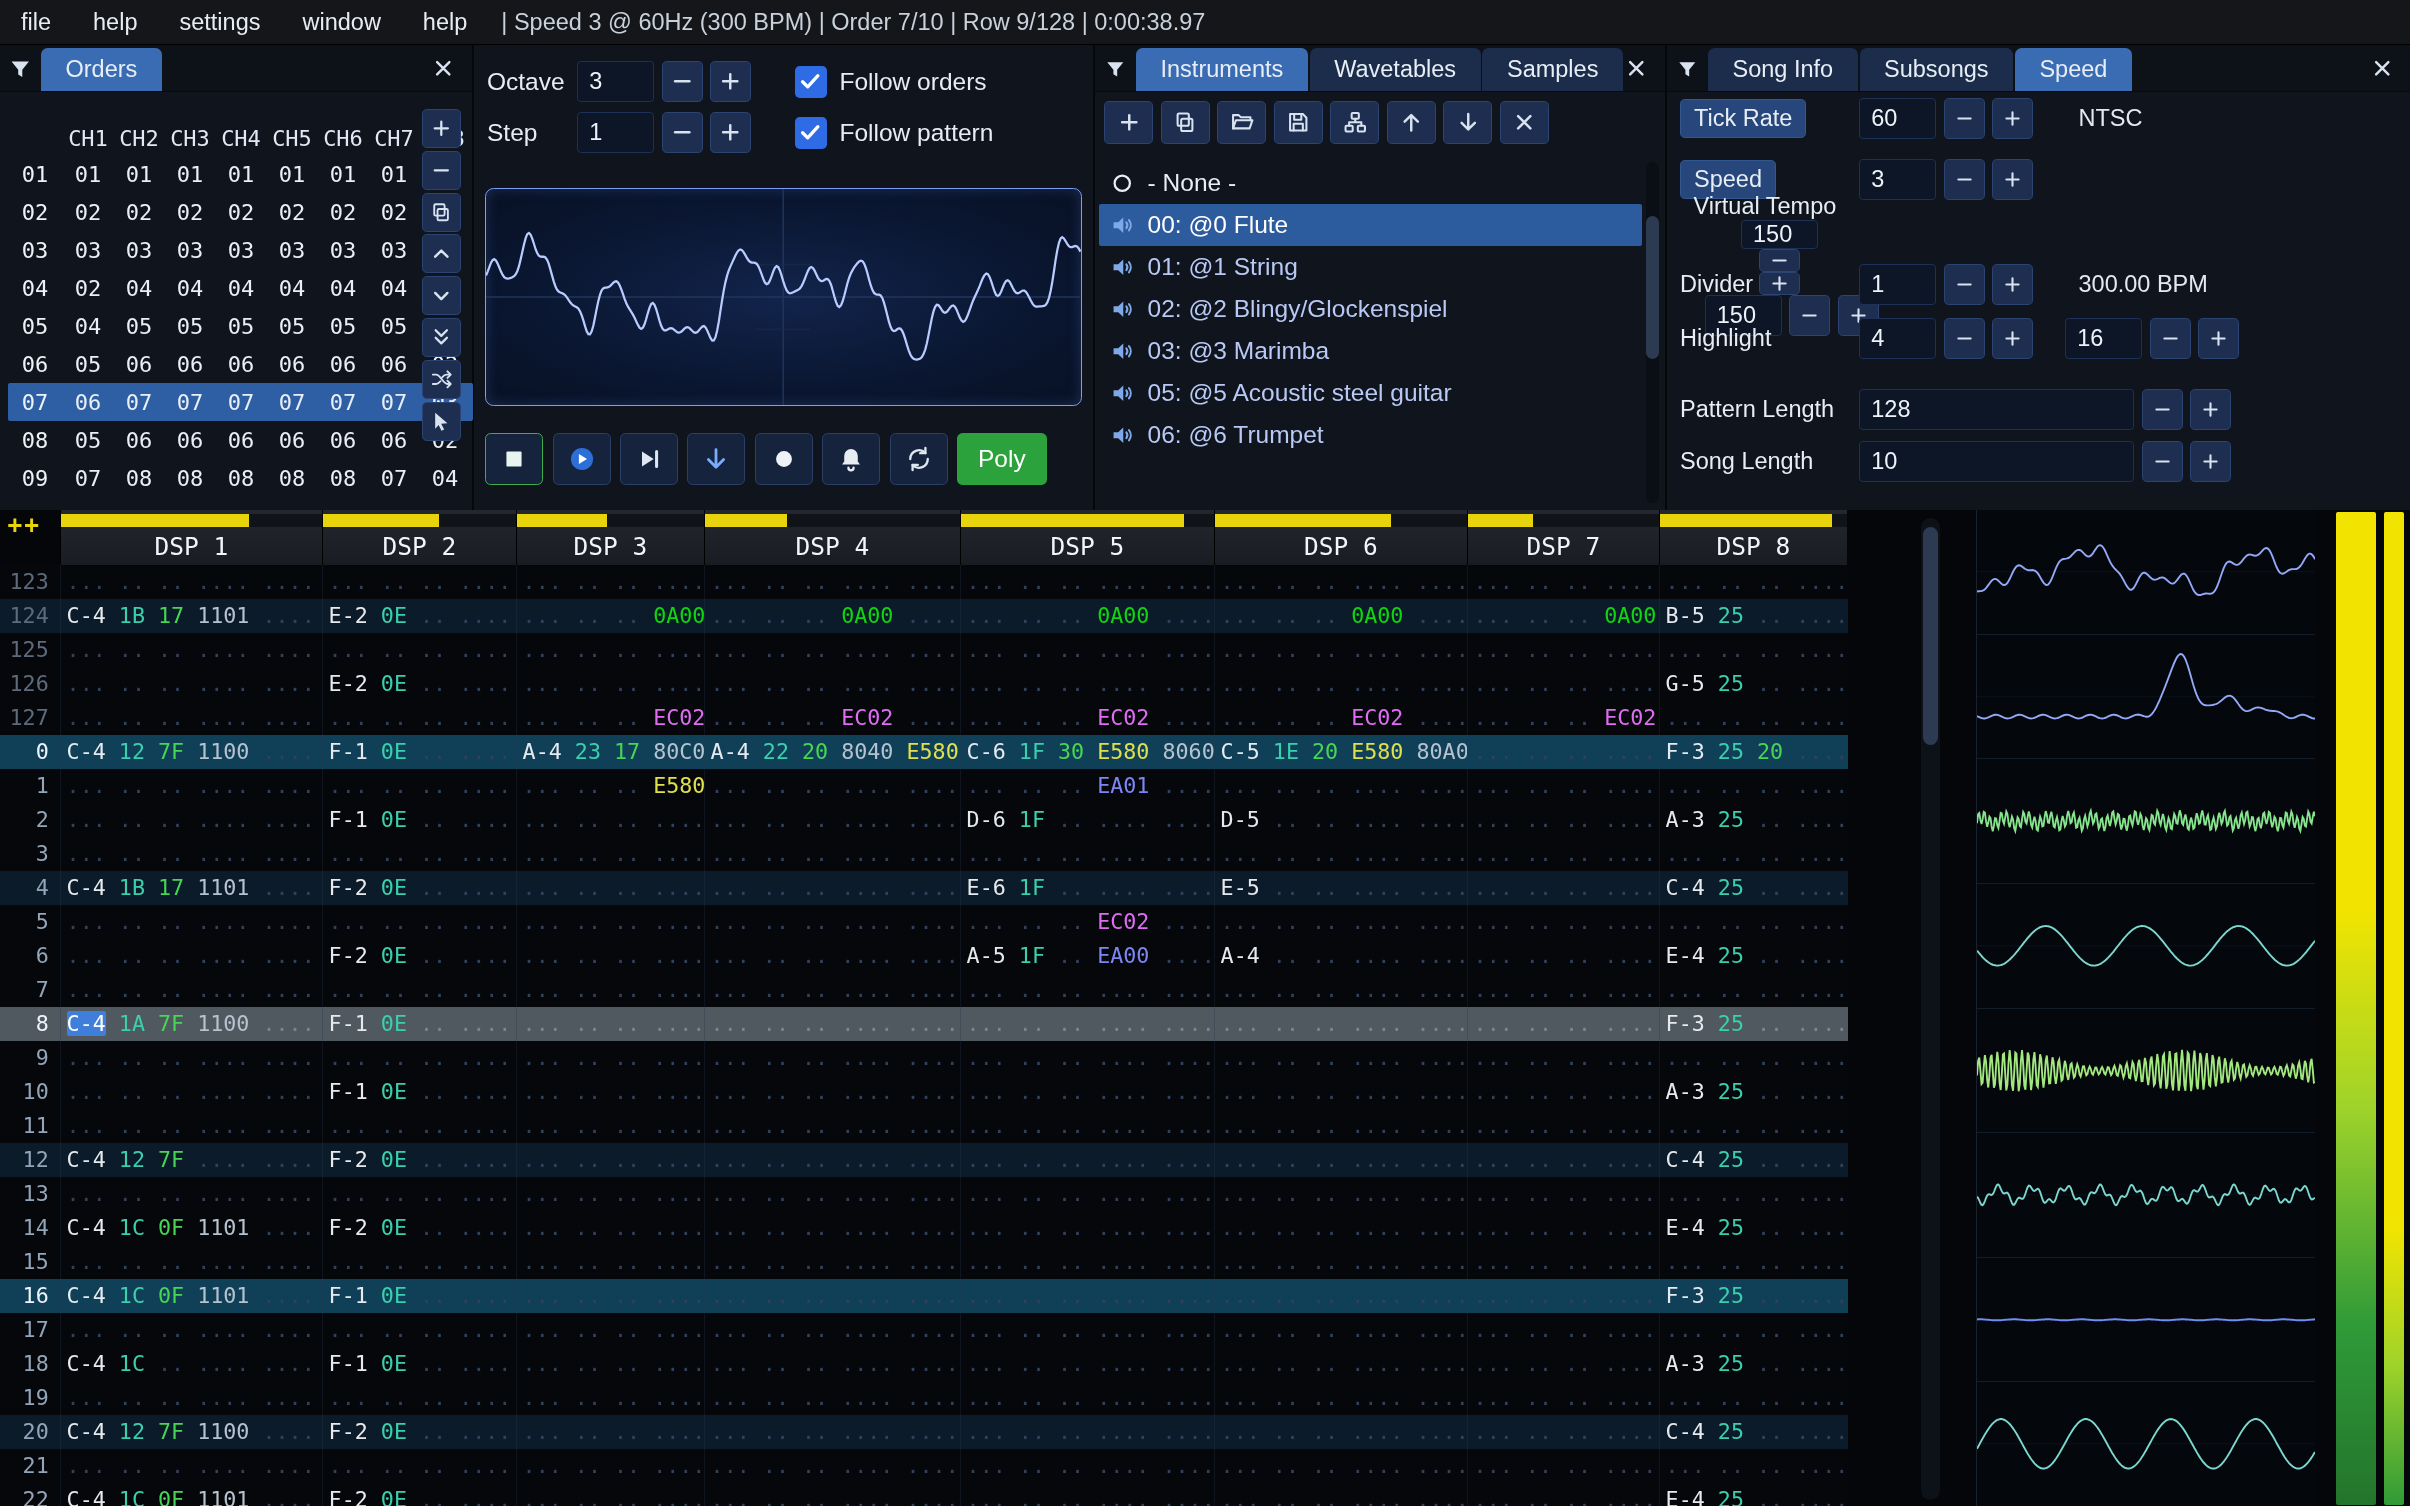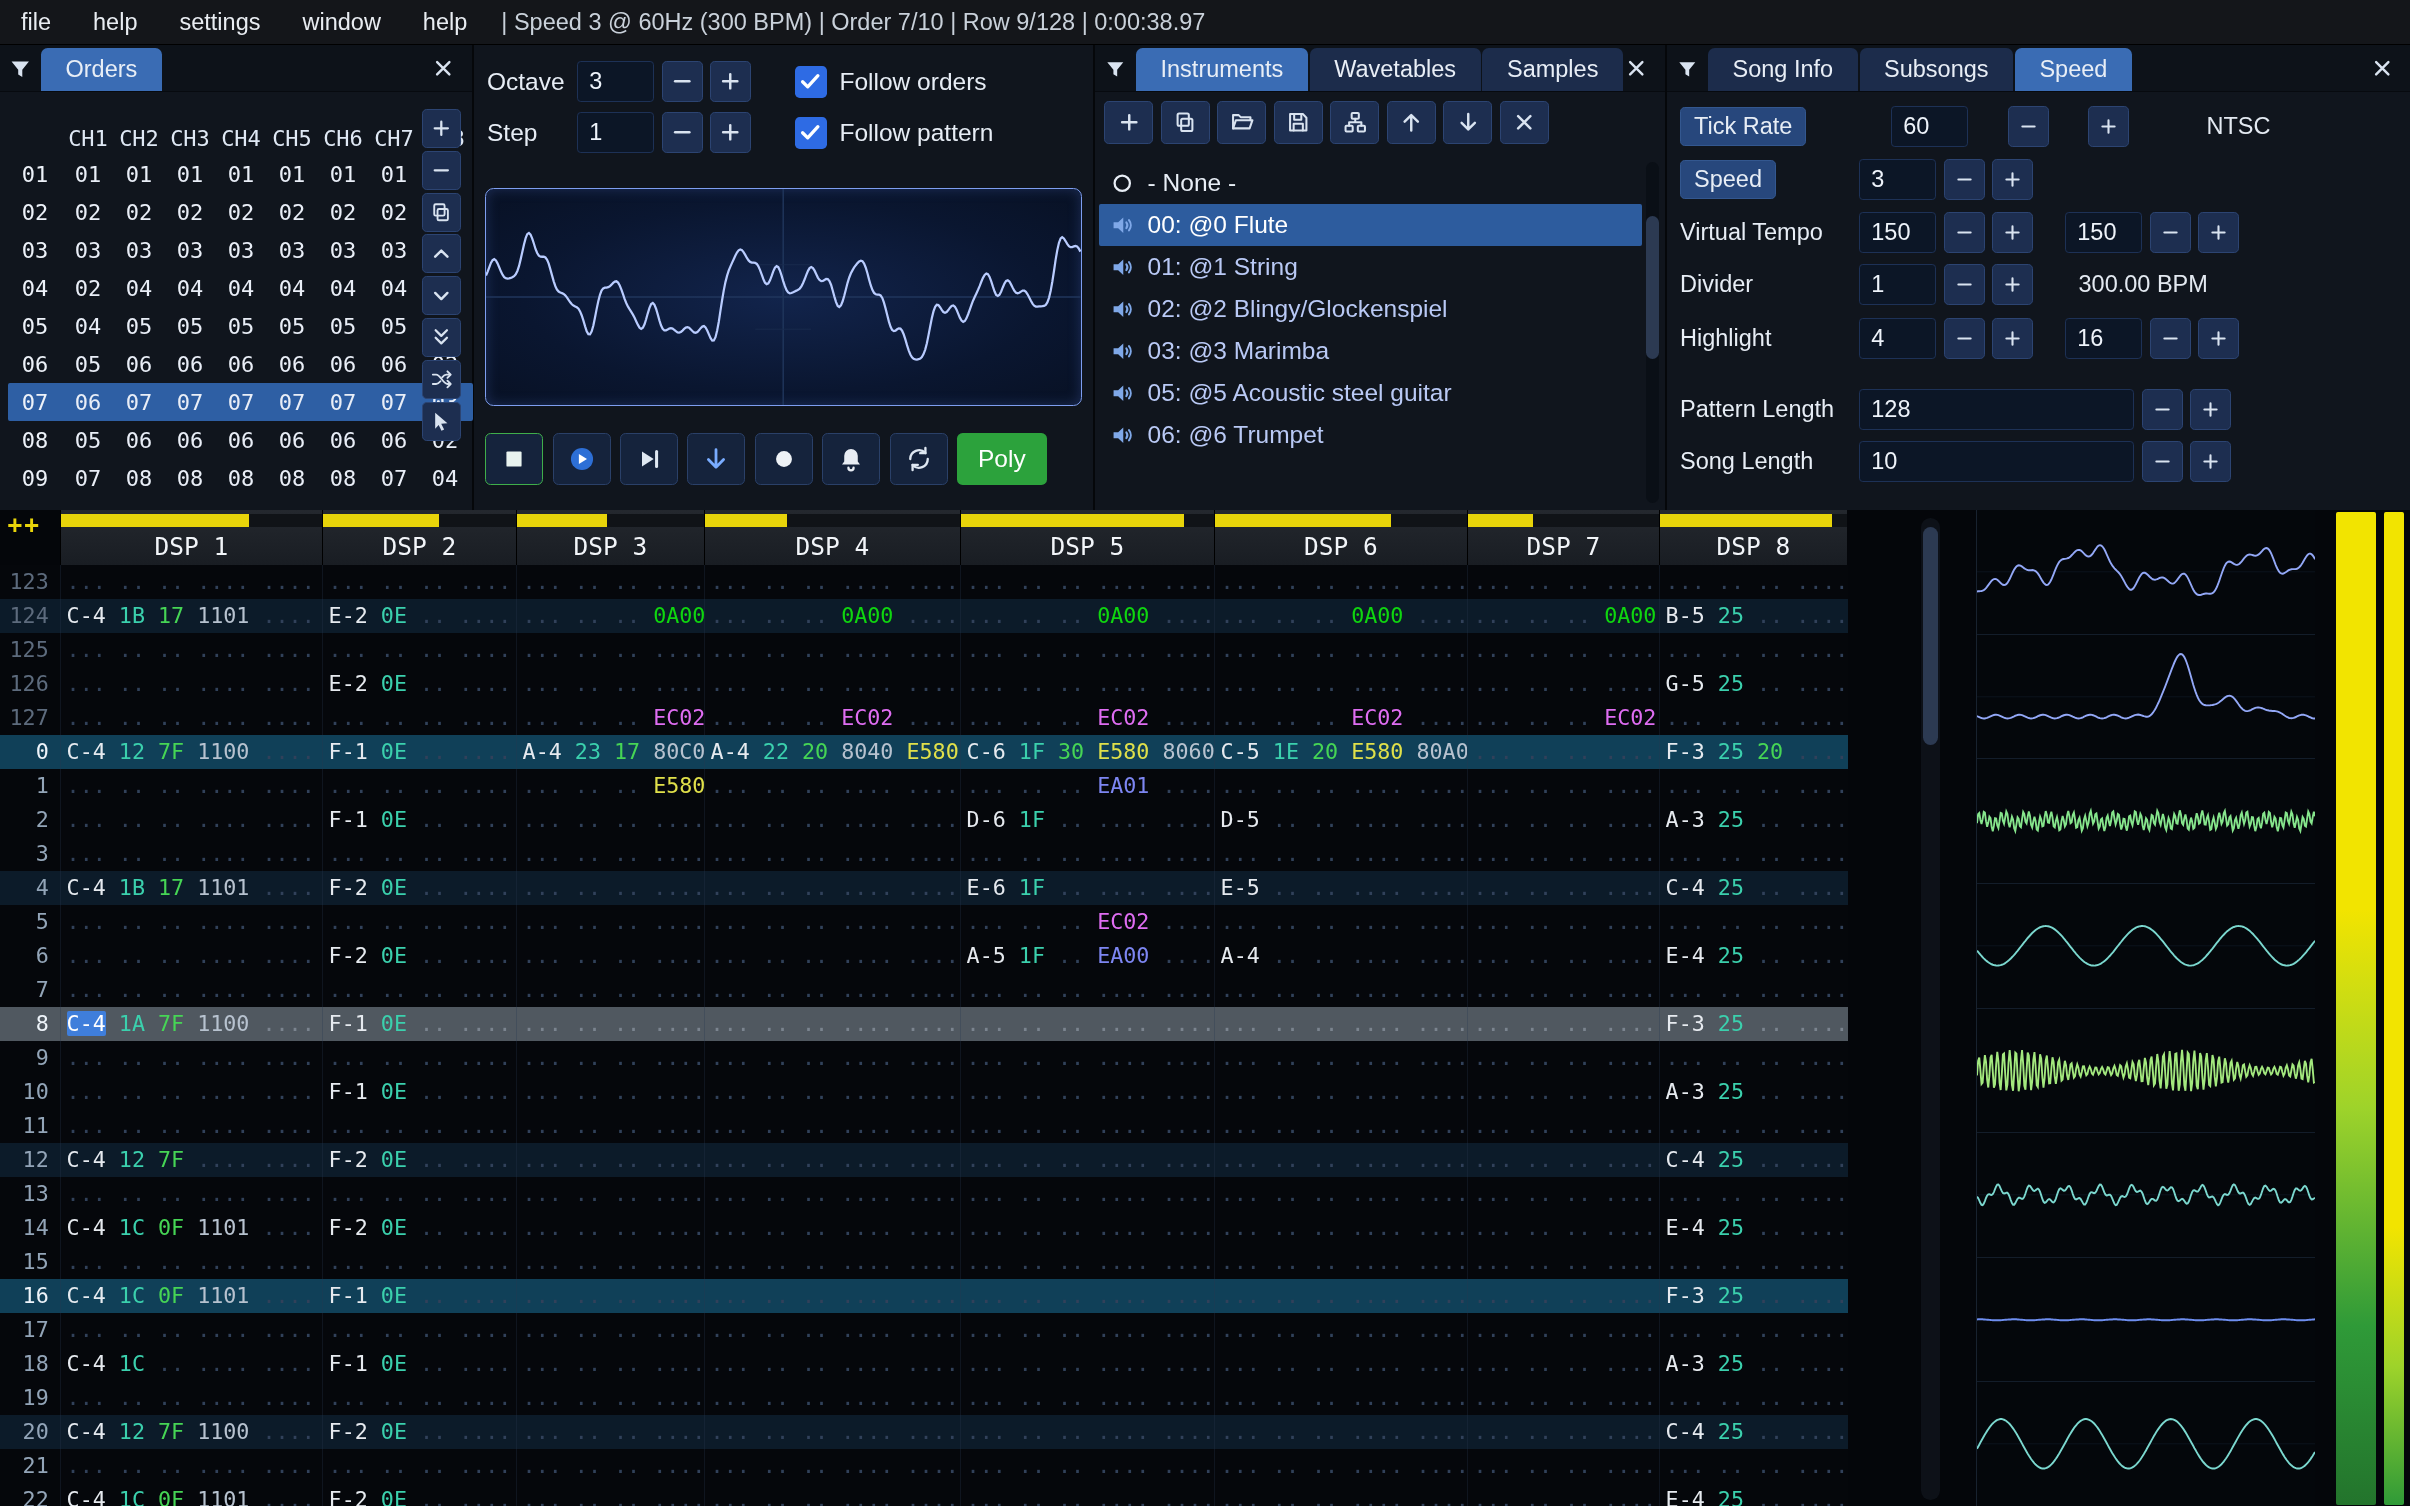--- a/index.html
+++ b/index.html
@@ -587,21 +587,21 @@
         <div class="tab">Song Info</div>
         <div class="tab">Subsongs</div>
         <div class="tab active">Speed</div>
         <div class="tab-close">
           <svg class="ic" width="24.5" height="24.5" viewBox="0 0 24 24" fill="none" stroke="currentColor" stroke-width="2" stroke-linecap="round" stroke-linejoin="round" style="color:#d9e3f0">
             <path d="M6 6l12 12M18 6L6 18" stroke-width="2.4"></path>
           </svg>
         </div>
       </div>
     <div id="song-rows">
-        <div class="srow" style="top: 60px; gap: 32px;">
+        <div class="srow" style="top: 52px;">
           <div class="slabel-box">
             <span class="slabel btn">Tick Rate</span>
           </div>
           <div class="num-input">
             <span>60</span>
           </div>
           <div class="sq-btn">
             <svg class="ic" width="21" height="21" viewBox="0 0 24 24" fill="none" stroke="currentColor" stroke-width="2" stroke-linecap="round" stroke-linejoin="round" style="color:#d9e3f0">
               <path d="M5 12h14" stroke-width="2.4"></path>
             </svg>
@@ -624,21 +624,21 @@
             <svg class="ic" width="21" height="21" viewBox="0 0 24 24" fill="none" stroke="currentColor" stroke-width="2" stroke-linecap="round" stroke-linejoin="round" style="color:#d9e3f0">
               <path d="M5 12h14" stroke-width="2.4"></path>
             </svg>
           </div>
           <div class="sq-btn">
             <svg class="ic" width="21" height="21" viewBox="0 0 24 24" fill="none" stroke="currentColor" stroke-width="2" stroke-linecap="round" stroke-linejoin="round" style="color:#d9e3f0">
               <path d="M12 5v14M5 12h14" stroke-width="2.4"></path>
             </svg>
           </div>
         </div>
-        <div class="srow" style="top: 166px;">
+        <div class="srow" style="top: 148px; flex-direction: column;">
           <div class="slabel-box">
             <span class="slabel">Virtual Tempo</span>
           </div>
           <div class="num-input">
             <span>150</span>
           </div>
           <div class="sq-btn">
             <svg class="ic" width="21" height="21" viewBox="0 0 24 24" fill="none" stroke="currentColor" stroke-width="2" stroke-linecap="round" stroke-linejoin="round" style="color:#d9e3f0">
               <path d="M5 12h14" stroke-width="2.4"></path>
             </svg>

